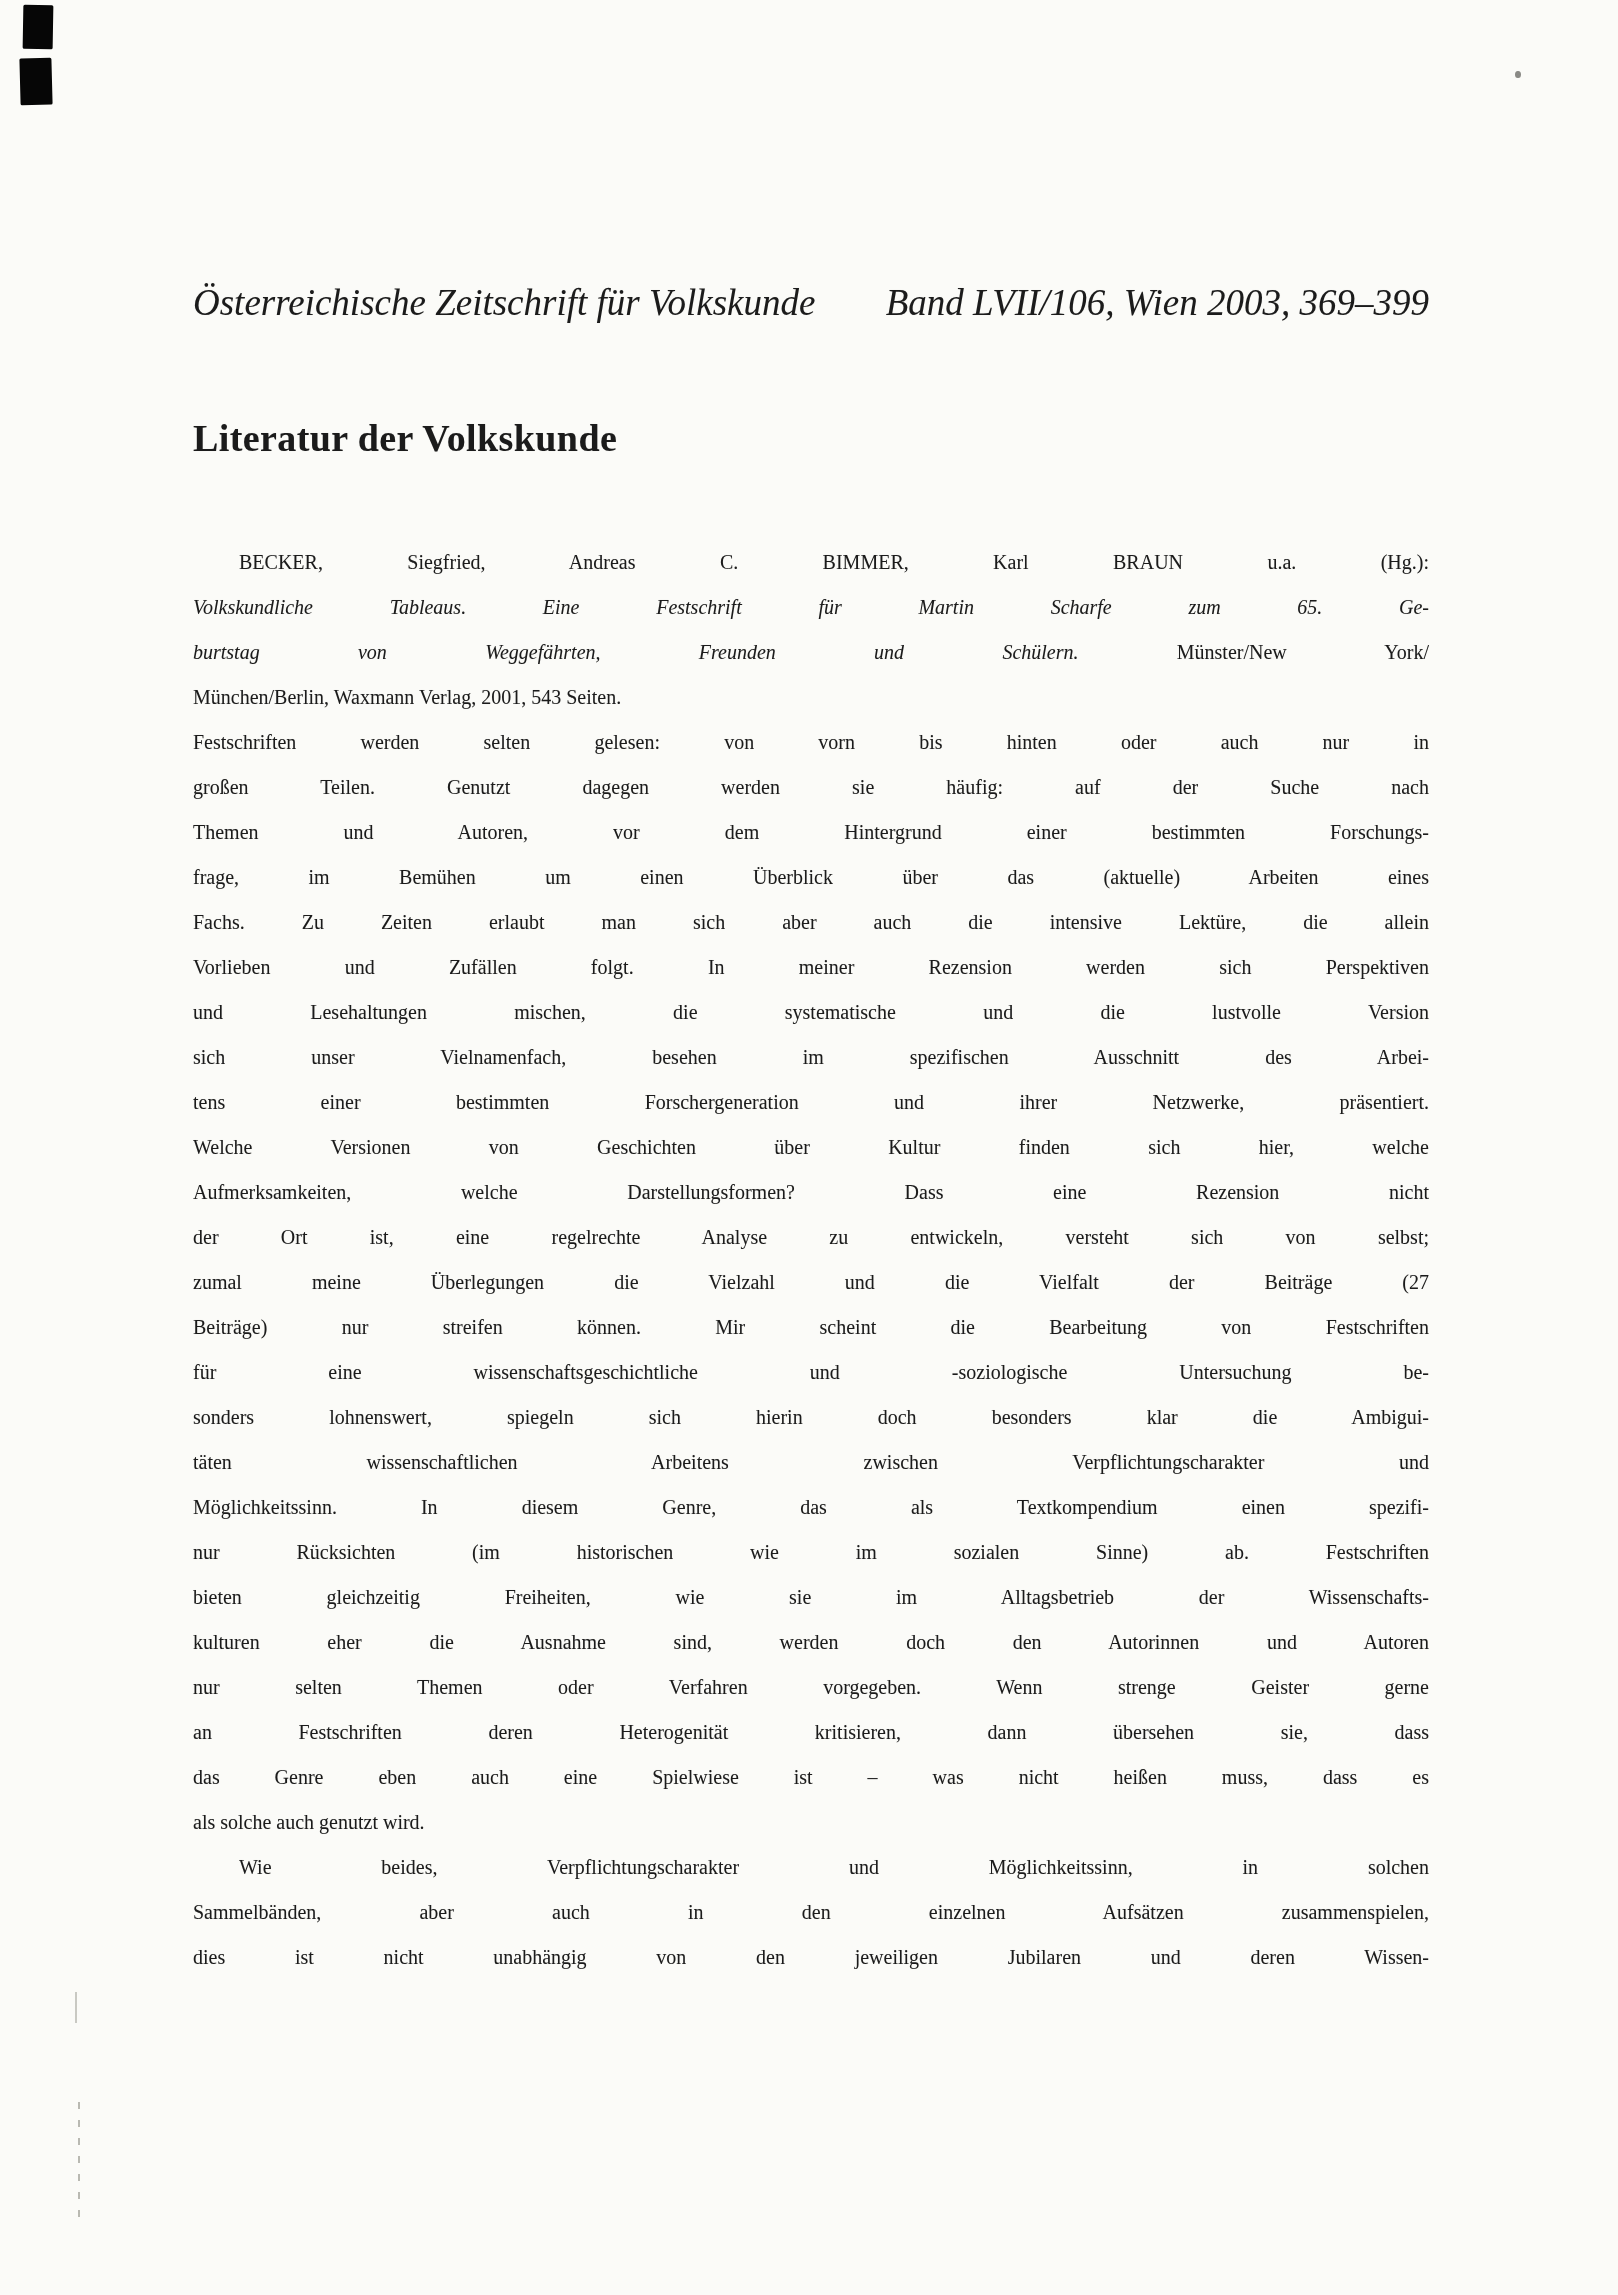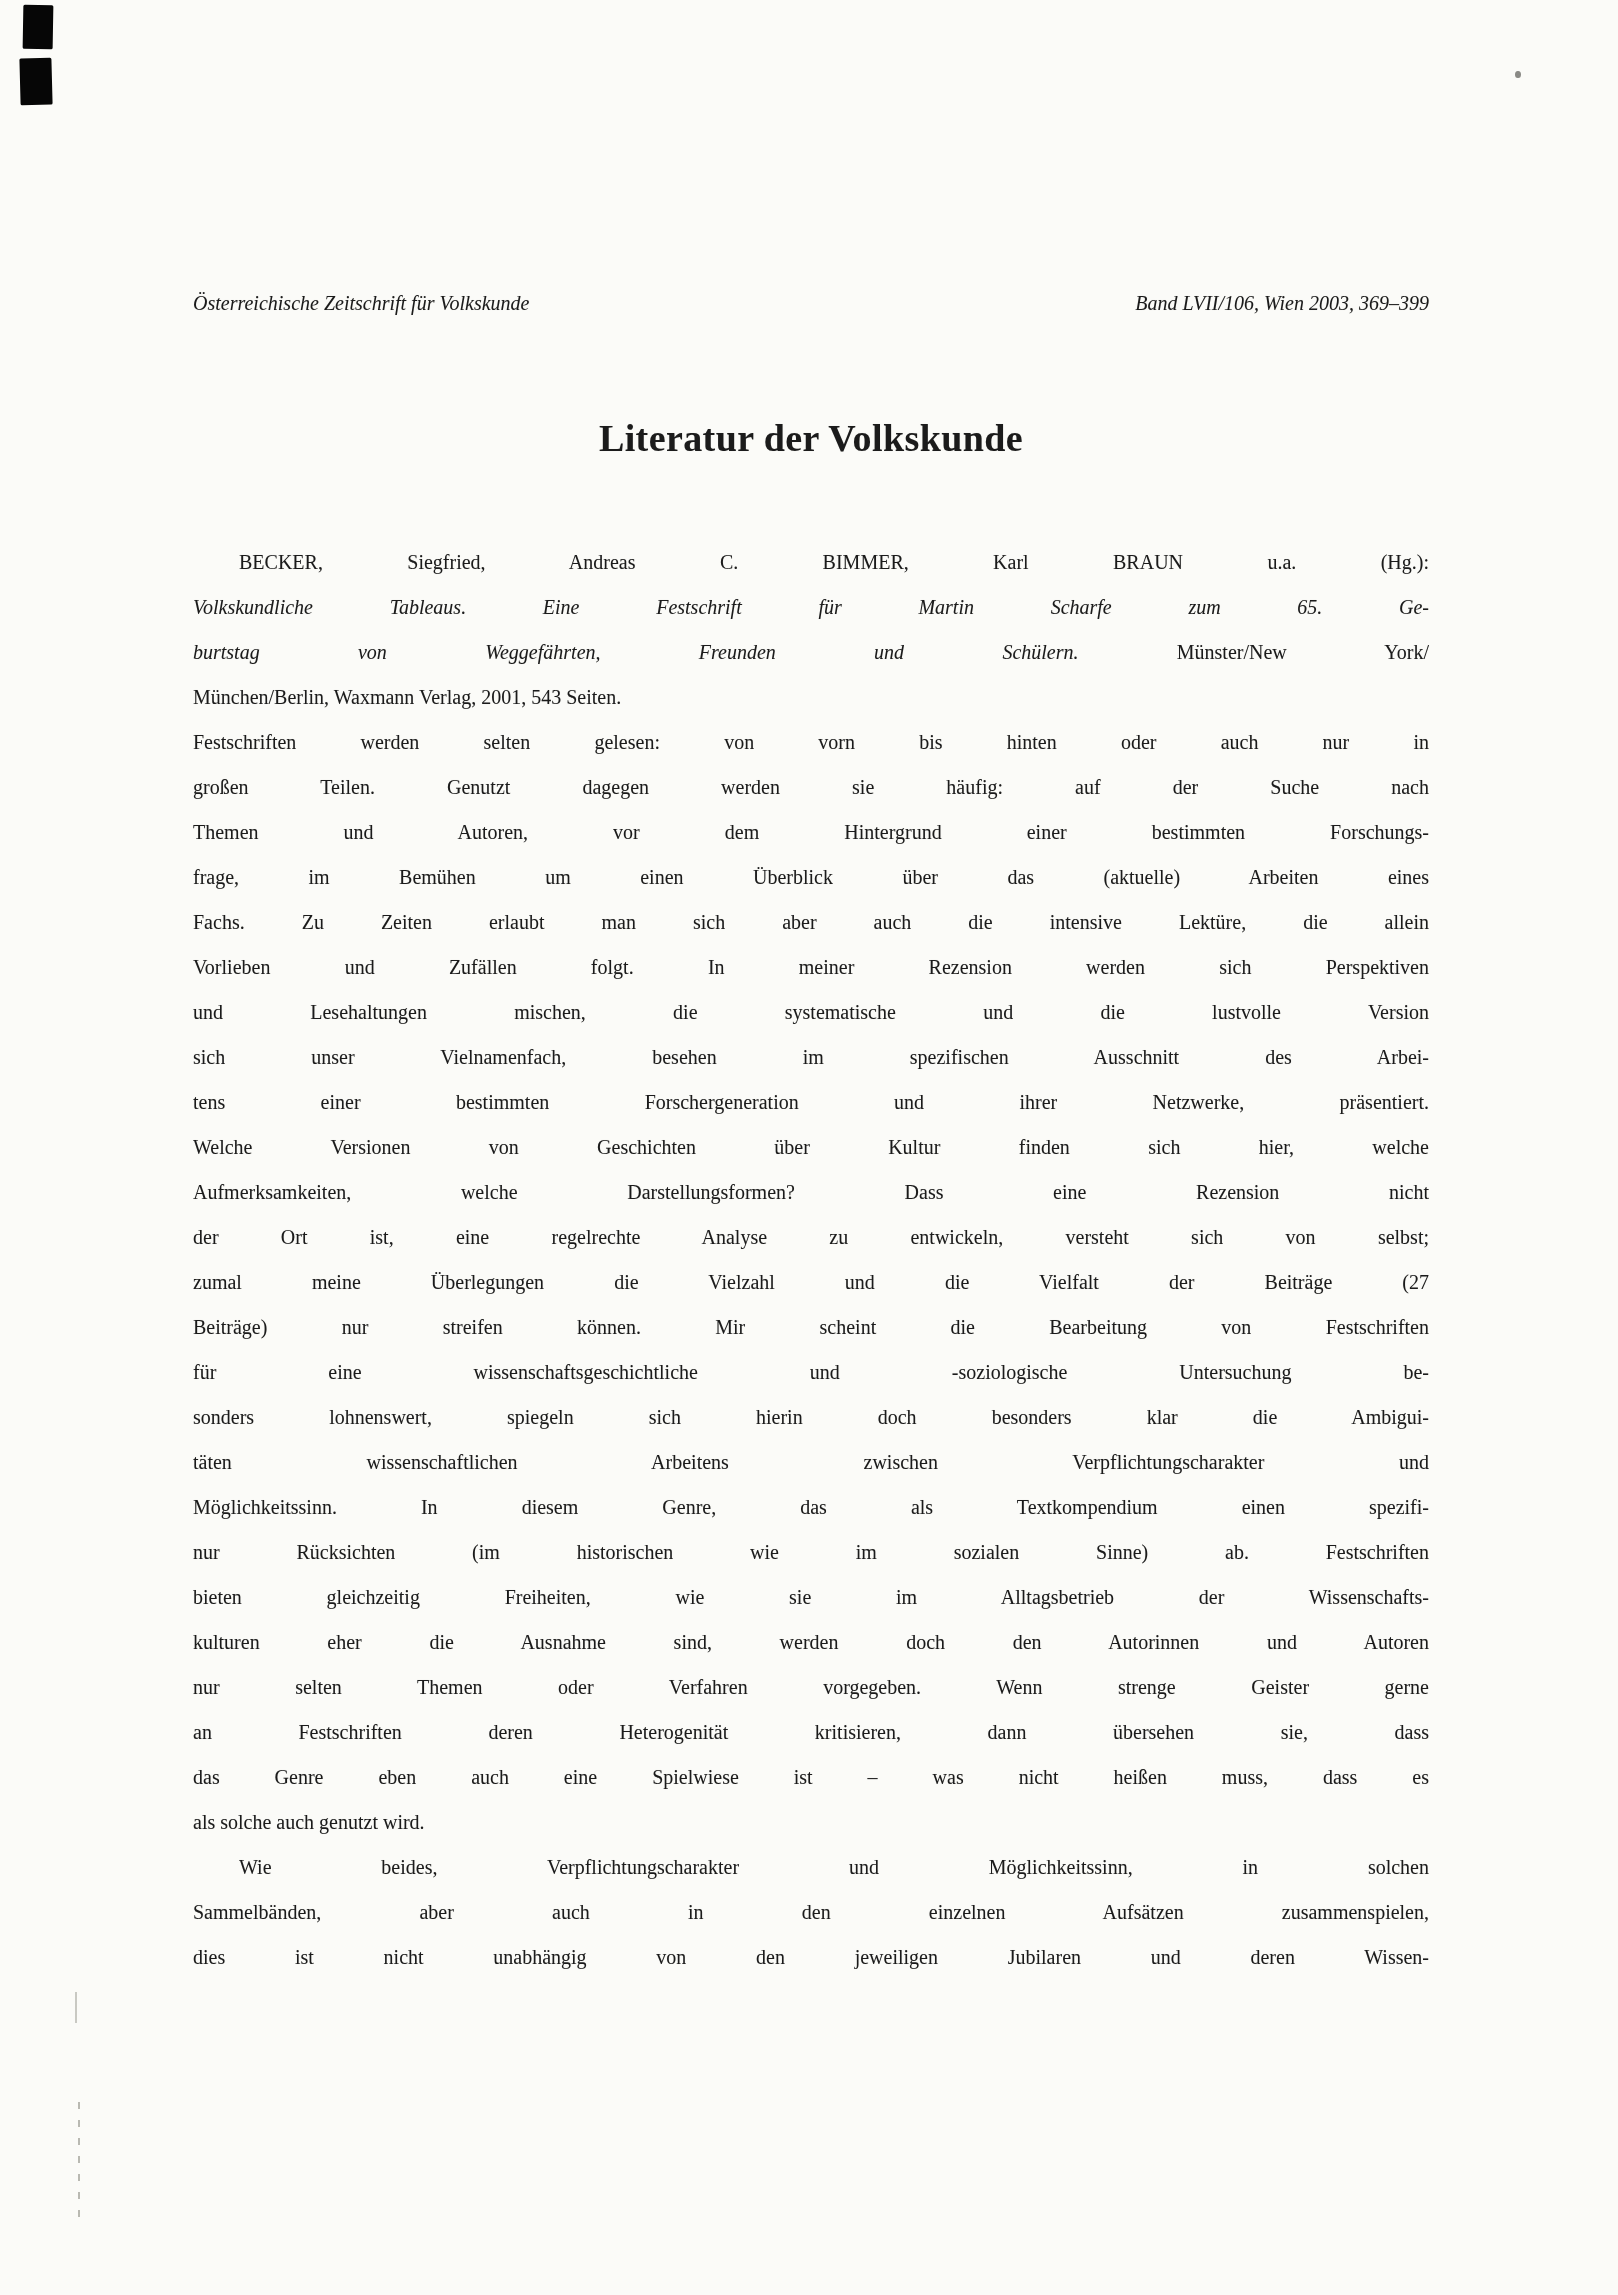--- a/index.html
+++ b/index.html
@@ -17,27 +17,26 @@
   }
 
   .content { position: absolute; left: 193px; top: 0; width: 1236px; }
 
   .header {
     display: flex;
     justify-content: space-between;
     align-items: baseline;
     margin-top: 285px;
     font-style: italic;
-    font-size: 20px;
+    font-size: 37px;
     line-height: 36px;
   }
 
   .title {
     margin: 95px 0 2px 0;
-    text-align: center;
     font-weight: 700;
     font-size: 38px;
     line-height: 45px;
     letter-spacing: 0.4px;
   }
 
   .para { font-size: 20px; line-height: 45px; }
   .reference { margin-top: 79px; }
   .body1 { }
   .body2 { margin-top: 0; }

